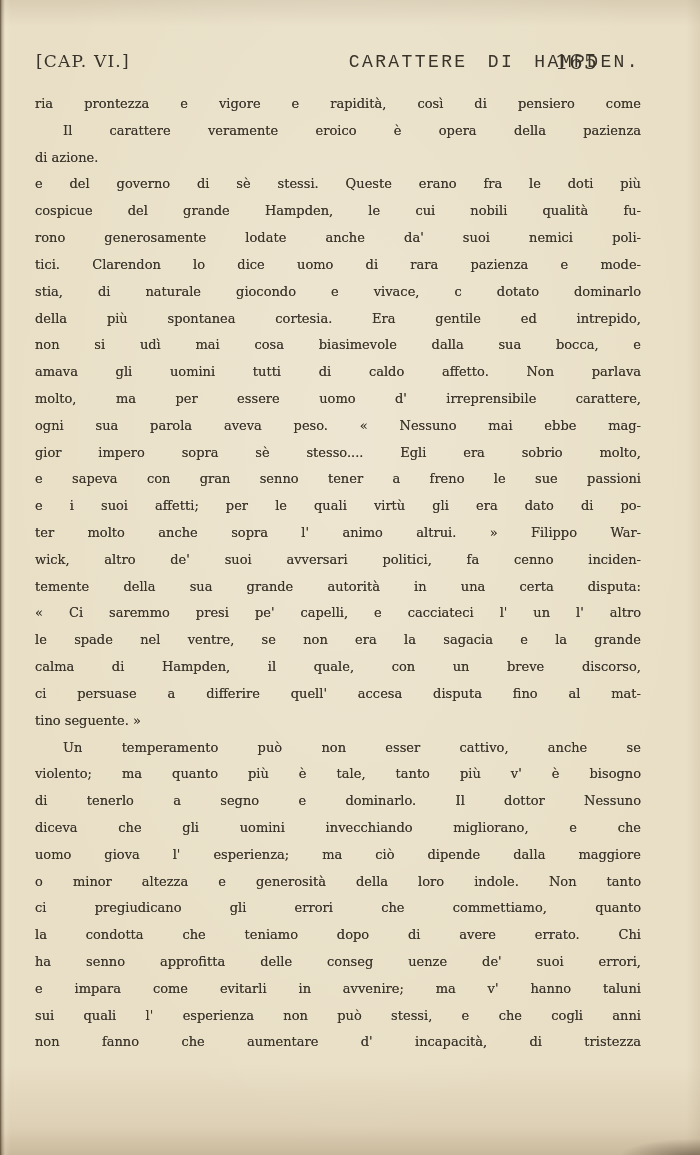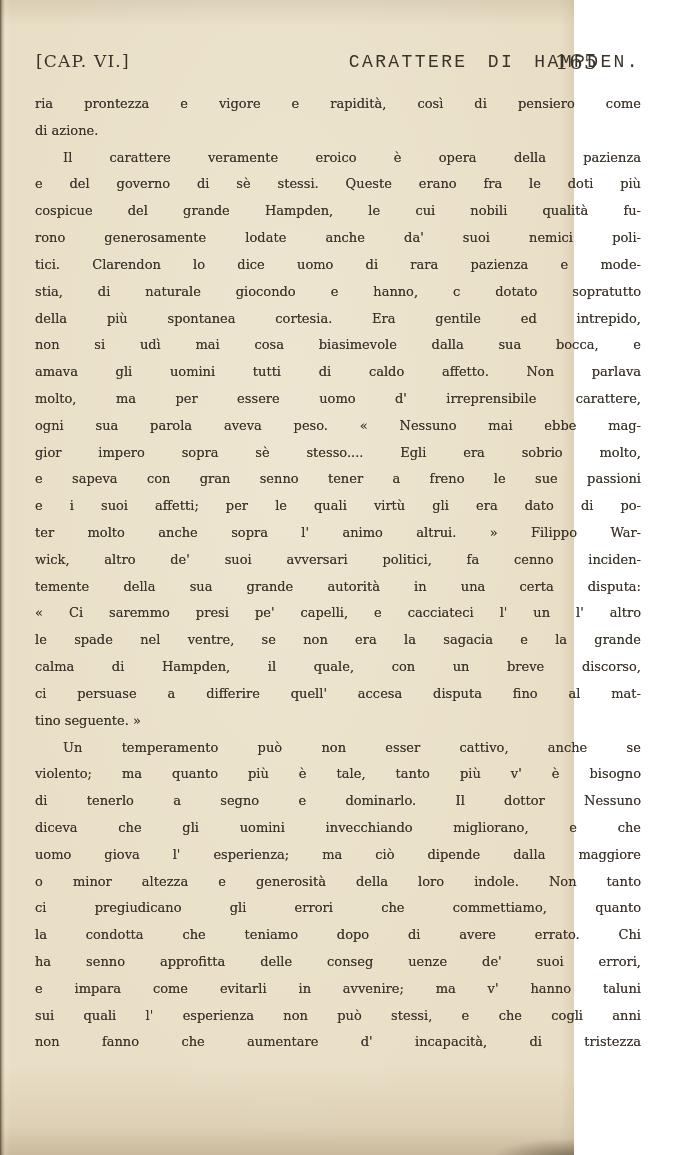--- a/index.html
+++ b/index.html
@@ -1,18 +1,18 @@
 <!DOCTYPE html>
 <html><head>
 <meta charset="utf-8">
 <style>
   html,body{margin:0;padding:0;}
   body{width:700px;height:1155px;overflow:hidden;
        font-family:"DejaVu Serif","Liberation Serif",serif;}
-  .page{position:absolute;inset:0;width:574px;height:1155px;
+  .page{position:absolute;inset:0;width:700px;height:1155px;
     background:
       radial-gradient(ellipse at 50% 38%, rgba(255,255,255,0.20), rgba(255,255,255,0) 72%),
       linear-gradient(90deg, rgba(74,58,38,0.85) 0px, rgba(74,58,38,0.28) 2px, rgba(255,250,235,0.15) 5px, rgba(74,58,38,0) 11px),
       linear-gradient(270deg, rgba(120,95,65,0.10) 0px, rgba(120,95,65,0) 14px),
       linear-gradient(180deg, rgba(110,88,58,0.13) 0px, rgba(110,88,58,0) 26px),
       linear-gradient(0deg, rgba(140,110,75,0.34) 0px, rgba(158,128,92,0.16) 28px, rgba(158,128,92,0) 90px),
       #e9dfc6;
   }
   .running-header{position:absolute;top:50px;left:36px;width:604px;height:24px;
     color:#3a332a;}
@@ -36,27 +36,27 @@
 <div class="page">
 
   <div class="running-header">
     <span class="chapter">[CAP. VI.]</span>
     <span class="title">CARATTERE DI HAMPDEN.</span>
     <span class="pagenum">165</span>
   </div>
 
   <div class="text-block">
       <div class="line just">ria prontezza e vigore e rapidità, così di pensiero come</div>
+      <div class="line just indent">Il carattere veramente eroico è opera della pazienza</div>
       <div class="line">di azione.</div>
-      <div class="line just indent">Il carattere veramente eroico è opera della pazienza</div>
       <div class="line just">e del governo di sè stessi. Queste erano fra le doti più</div>
       <div class="line just">cospicue del grande Hampden, le cui nobili qualità fu-</div>
       <div class="line just">rono generosamente lodate anche da' suoi nemici poli-</div>
       <div class="line just">tici. Clarendon lo dice uomo di rara pazienza e mode-</div>
-      <div class="line just">stia, di naturale giocondo e hanno, c dotato sopratutto</div>
+      <div class="line just">stia, di naturale giocondo e vivace, c dotato dominarlo</div>
       <div class="line just">della più spontanea cortesia. Era gentile ed intrepido,</div>
       <div class="line just">non si udì mai cosa biasimevole dalla sua bocca, e</div>
       <div class="line just">amava gli uomini tutti di caldo affetto. Non parlava</div>
       <div class="line just">molto, ma per essere uomo d' irreprensibile carattere,</div>
       <div class="line just">ogni sua parola aveva peso. « Nessuno mai ebbe mag-</div>
       <div class="line just">gior impero sopra sè stesso.... Egli era sobrio molto,</div>
       <div class="line just">e sapeva con gran senno tener a freno le sue passioni</div>
       <div class="line just">e i suoi affetti; per le quali virtù gli era dato di po-</div>
       <div class="line just">ter molto anche sopra l' animo altrui. » Filippo War-</div>
       <div class="line just">wick, altro de' suoi avversari politici, fa cenno inciden-</div>

